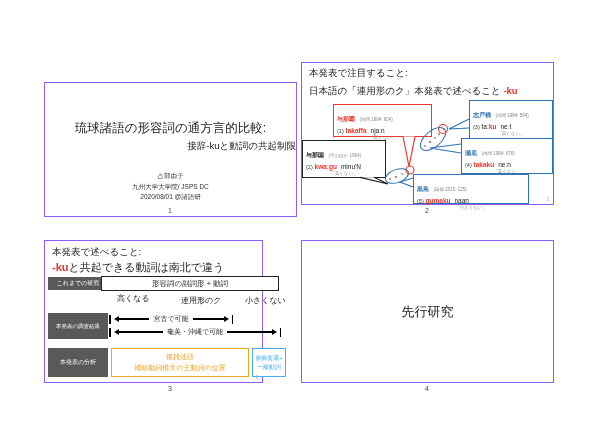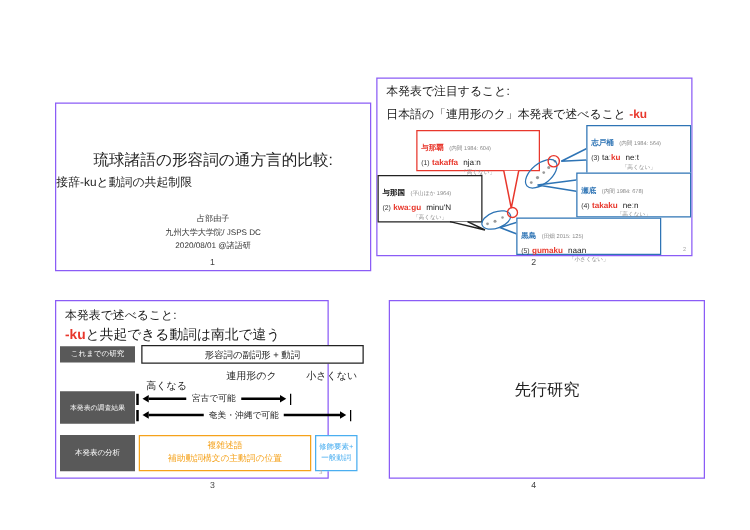--- a/index.html
+++ b/index.html
@@ -2,25 +2,25 @@
 <html><head>
 <meta charset="utf-8">
 <style>
   html,body{margin:0;padding:0;background:#fff;}
   .canvas{position:relative;width:600px;height:424px;background:#ffffff;
           font-family:"Liberation Sans","DejaVu Sans",sans-serif;color:#1a1a1a;overflow:hidden;}
   .slide{position:absolute;background:#fff;border:1px solid #8b5cf6;box-sizing:border-box;}
   #slide1{left:44px;top:62px;width:253px;height:135px;margin-top:20px;}
   #slide2{left:301px;top:62px;width:253px;height:143px;}
   #slide3{left:44px;top:240px;width:219px;height:143px;}
-  #slide4{left:311px;top:240px;width:253px;height:143px;}
+  #slide4{left:301px;top:240px;width:253px;height:143px;}
   .pagenum{position:absolute;width:20px;text-align:center;font-size:7px;color:#444;}
   
   #slide1 .title{position:absolute;left:0;top:37px;width:100%;text-align:center;font-size:12.5px;color:#222;}
-  #slide1 .subtitle{position:absolute;left:0;top:57px;width:100%;text-align:left;font-size:9.5px;color:#222;}
+  #slide1 .subtitle{position:absolute;left:0;top:57px;width:100%;text-align:right;font-size:9.5px;color:#222;}
   #slide1 .byline{position:absolute;left:0;top:88px;width:100%;text-align:center;font-size:6.5px;line-height:10.5px;color:#333;}
   
   .s2h1{position:absolute;left:7px;top:4px;font-size:9.5px;}
   .s2h2{position:absolute;left:7px;top:22px;font-size:9.5px;white-space:nowrap;}
   .accent{font-weight:bold;}
   .dbox{position:absolute;background:#fff;box-sizing:border-box;padding:1px 3px;z-index:2;line-height:1.25;}
   .dbox.red{border:1.5px solid #e8372c;}
   .dbox.black{border:1.5px solid #222;}
   .dbox.blue{border:1.8px solid #2e74b5;}
   .dbox .name{font-size:6px;font-weight:bold;}
@@ -137,23 +137,23 @@
     </svg>
     <div class="inpg">2</div>
   </div>
   <div class="pagenum" style="left:417px;top:207px;">2</div>
 
   <div class="slide" id="slide3">
     <div class="s3h1">本発表で述べること:</div>
     <div class="s3h2"><span class="accent" style="color:#e8372c;">-ku</span><span>と共起できる動詞は南北で違う</span></div>
 
     <div class="glabel" style="left:3px;top:36px;width:60px;height:13px;font-size:6px;">これまでの研究</div>
-    <div class="blackbox" style="left:68px;top:35px;width:178px;height:15px;">形容詞の副詞形 + 動詞</div>
+    <div class="blackbox" style="left:56px;top:35px;width:178px;height:15px;">形容詞の副詞形 + 動詞</div>
 
-    <div class="colword" style="left:72px;top:62px;">高くなる</div>
+    <div class="colword" style="left:72px;top:52px;">高くなる</div>
     <div class="colword" style="left:136px;top:54px;">連用形のク</div>
     <div class="colword" style="left:200px;top:54px;">小さくない</div>
 
     <div class="glabel" style="left:3px;top:72px;width:60px;height:26px;font-size:5.5px;">本発表の調査結果</div>
     <div class="arrow" style="left:64px;top:73px;width:124px;">
       <span class="abar l"></span>
         <span class="ahead l"></span>
         <span class="aline"></span>
         <span class="atext">宮古で可能</span>
         <span class="aline"></span>

